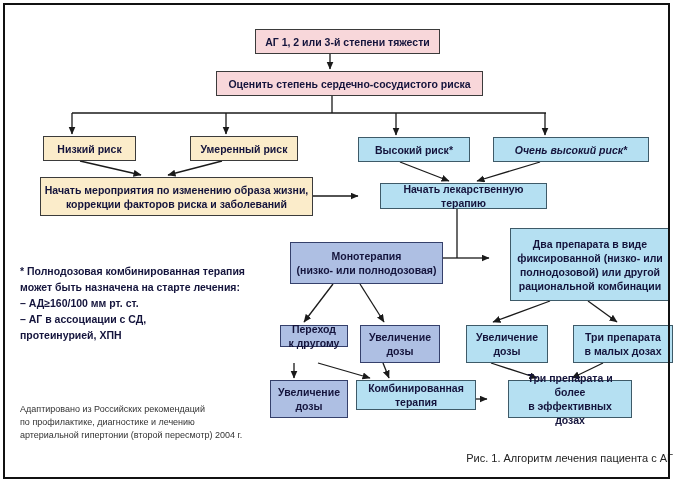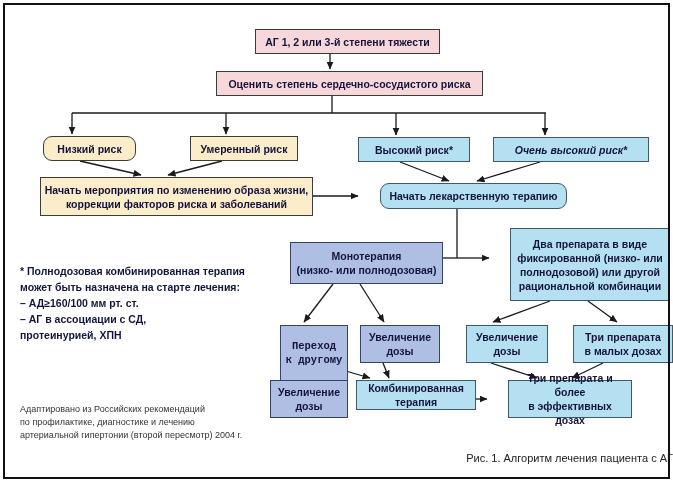--- a/index.html
+++ b/index.html
@@ -59,42 +59,42 @@
       <line x1="491" y1="363" x2="537" y2="378" marker-end="url(#ah)"></line>
       <line x1="603" y1="363" x2="572" y2="378" marker-end="url(#ah)"></line>
       <line x1="459" y1="399" x2="487" y2="399" marker-end="url(#ah)"></line>
     </g>
   </svg>
 
   <div class="box pink" style="left:237px;top:29px;width:185px;height:25px;">АГ 1, 2 или 3-й степени тяжести</div>
 
   <div class="box pink" style="left:198px;top:71px;width:267px;height:25px;">Оценить степень сердечно-сосудистого риска</div>
 
-  <div class="box cream" style="left:25px;top:136px;width:93px;height:25px;border-radius:9px;">Низкий риск</div>
+  <div class="box cream" style="left:25px;top:136px;width:93px;height:25px;">Низкий риск</div>
 
   <div class="box cream" style="left:172px;top:136px;width:108px;height:25px;">Умеренный риск</div>
 
   <div class="box blue" style="left:340px;top:137px;width:112px;height:25px;">Высокий риск*</div>
 
   <div class="box blue" style="left:475px;top:137px;width:156px;height:25px;font-style:italic;">Очень высокий риск*</div>
 
   <div class="box cream" style="left:22px;top:177px;width:273px;height:39px;">Начать мероприятия по изменению образа жизни,
 коррекции факторов риска и заболеваний</div>
 
-  <div class="box blue" style="left:362px;top:183px;width:187px;height:26px;border-radius:9px;">Начать лекарственную терапию</div>
+  <div class="box blue" style="left:362px;top:183px;width:167px;height:26px;">Начать лекарственную терапию</div>
 
   <div class="box peri" style="left:272px;top:242px;width:153px;height:42px;">Монотерапия
 (низко- или полнодозовая)</div>
 
   <div class="box blue" style="left:492px;top:228px;width:160px;height:73px;">Два препарата в виде
 фиксированной (низко- или
 полнодозовой) или другой
 рациональной комбинации</div>
 
-  <div class="box peri" style="left:262px;top:325px;width:68px;height:56px;font-family:Liberation Mono, monospace;">Переход
+  <div class="box peri" style="left:262px;top:325px;width:68px;height:22px;">Переход
 к другому</div>
 
   <div class="box peri" style="left:342px;top:325px;width:80px;height:38px;">Увеличение
 дозы</div>
 
   <div class="box blue" style="left:448px;top:325px;width:82px;height:38px;">Увеличение
 дозы</div>
 
   <div class="box blue" style="left:555px;top:325px;width:100px;height:38px;">Три препарата
 в малых дозах</div>

